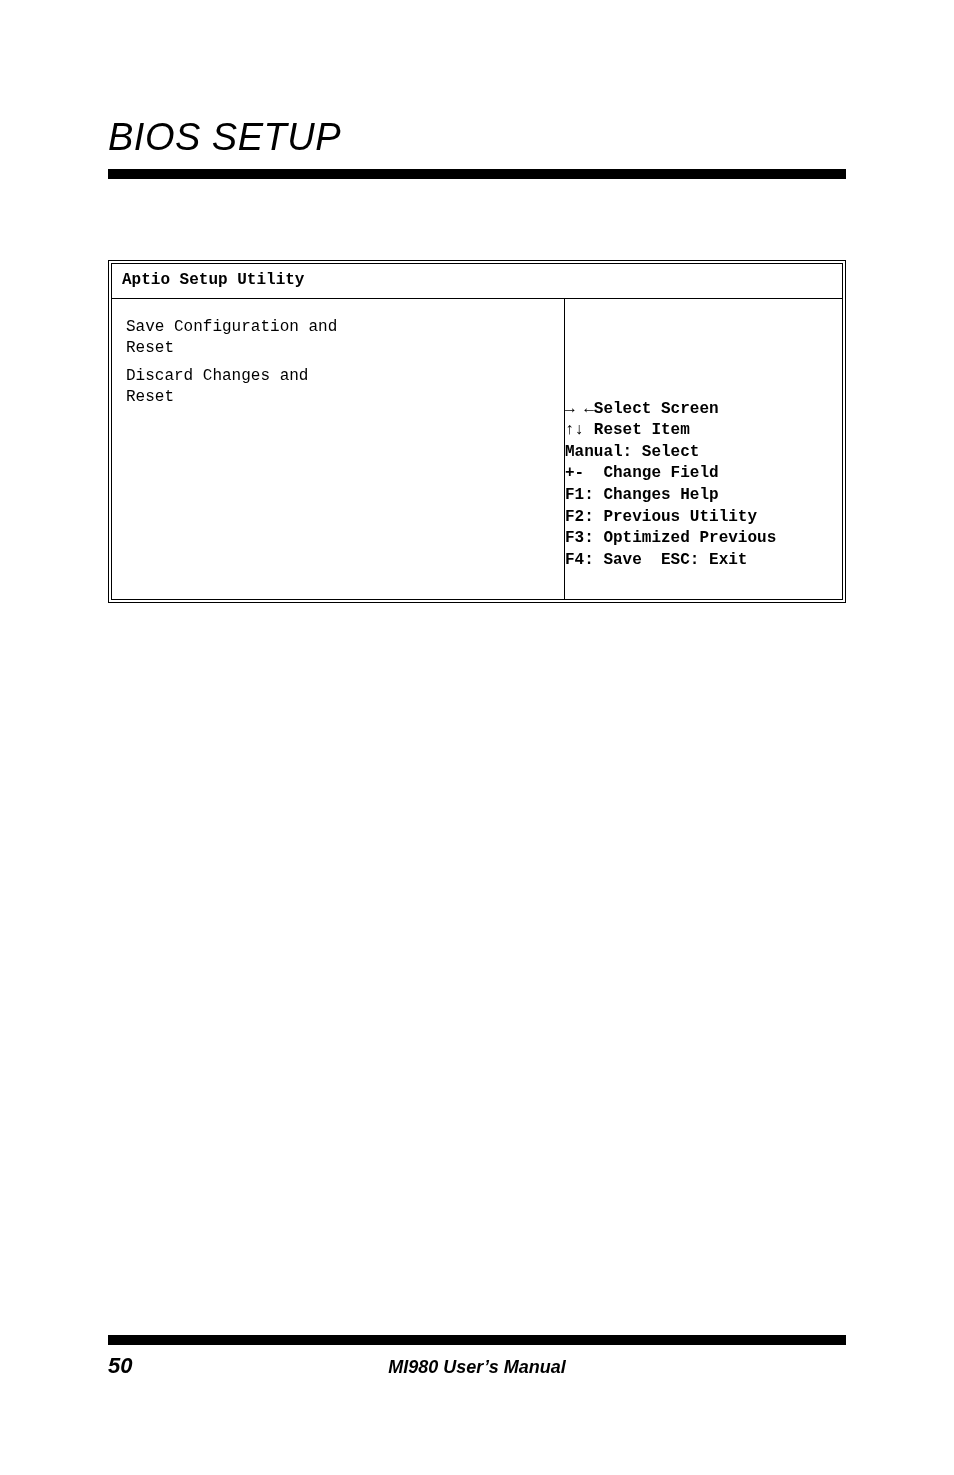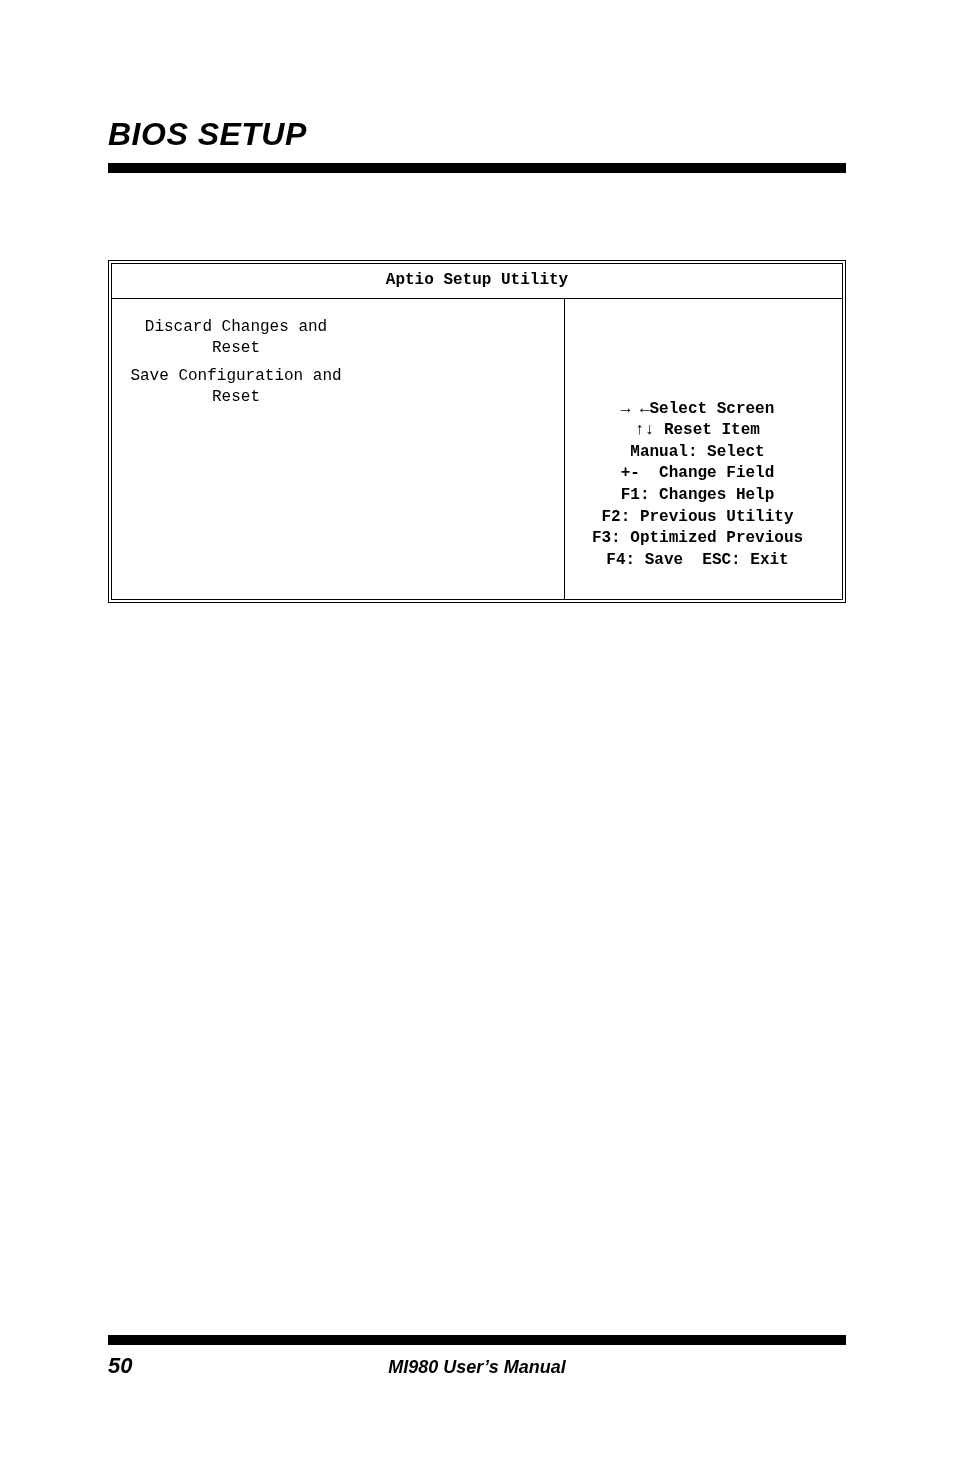--- a/index.html
+++ b/index.html
@@ -1,23 +1,23 @@
 <!DOCTYPE html>
 <html><head>
 <meta charset="utf-8">
 <style>
   * { margin: 0; padding: 0; box-sizing: border-box; }
   html, body { width: 954px; height: 1475px; background: #fff; font-family: "Times New Roman", Times, serif; color: #000; }
   .page { width: 954px; height: 1475px; position: relative; }
 
   .header-region { position: absolute; top: 116px; left: 108px; right: 108px; }
-  .header-title { font-family: Arial, Helvetica, sans-serif; font-weight: 700; font-style: italic; font-size: 32px; letter-spacing: 0.5px; }
+  .header-title { font-family: Arial, Helvetica, sans-serif; font-weight: 400; font-style: italic; font-size: 38px; letter-spacing: 0.5px; }
   .header-rule { margin-top: 10px; height: 10px; background: #000; }
 
-  .bios-box { position: absolute; top: 260px; left: 108px; width: 738px; border: 4px double #000; font-family: "Courier New", Courier, monospace; font-size: 16px; line-height: 1.35; text-align: center; }
+  .bios-box { position: absolute; top: 260px; left: 108px; width: 738px; border: 4px double #000; font-family: "Courier New", Courier, monospace; font-size: 16px; line-height: 1.35; }
   .bios-titlebar-cell { border-bottom: 1.5px solid #000; padding: 6px 10px; min-height: 28px; }
   .bios-title { font-weight: bold; }
   .bios-body { display: flex; }
   .bios-left { flex: 1 1 auto; padding: 18px 14px 48px 14px; min-height: 300px; }
   .bios-right { width: 278px; border-left: 1.5px solid #000; padding: 14px 12px 14px 0; font-weight: bold; }
   .bios-right .spacer-top { height: 86px; }
   .bios-right p { white-space: pre; }
 
   .row { display: flex; margin-bottom: 6px; }
   .row .label { flex: 0 0 220px; }
@@ -39,25 +39,25 @@
     <div class="header-rule"></div>
   </div>
 
   <div class="bios-box">
     <div class="bios-titlebar-cell">
       <span class="bios-title">Aptio Setup Utility</span>
     </div>
     <div class="bios-body">
       <div class="bios-left">
         <div class="row">
-          <span class="label">Discard Changes and Reset</span>
+          <span class="label">Save Configuration and Reset</span>
           <span class="value"></span>
         </div>
         <div class="row">
-          <span class="label">Save Configuration and Reset</span>
+          <span class="label">Discard Changes and Reset</span>
           <span class="value"></span>
         </div>
       </div>
       <div class="bios-right">
         <div class="spacer-top"></div>
         <p>→ ←Select Screen</p>
         <p>↑↓ Reset Item</p>
         <p>Manual: Select</p>
         <p>+-  Change Field</p>
         <p>F1: Changes Help</p>

